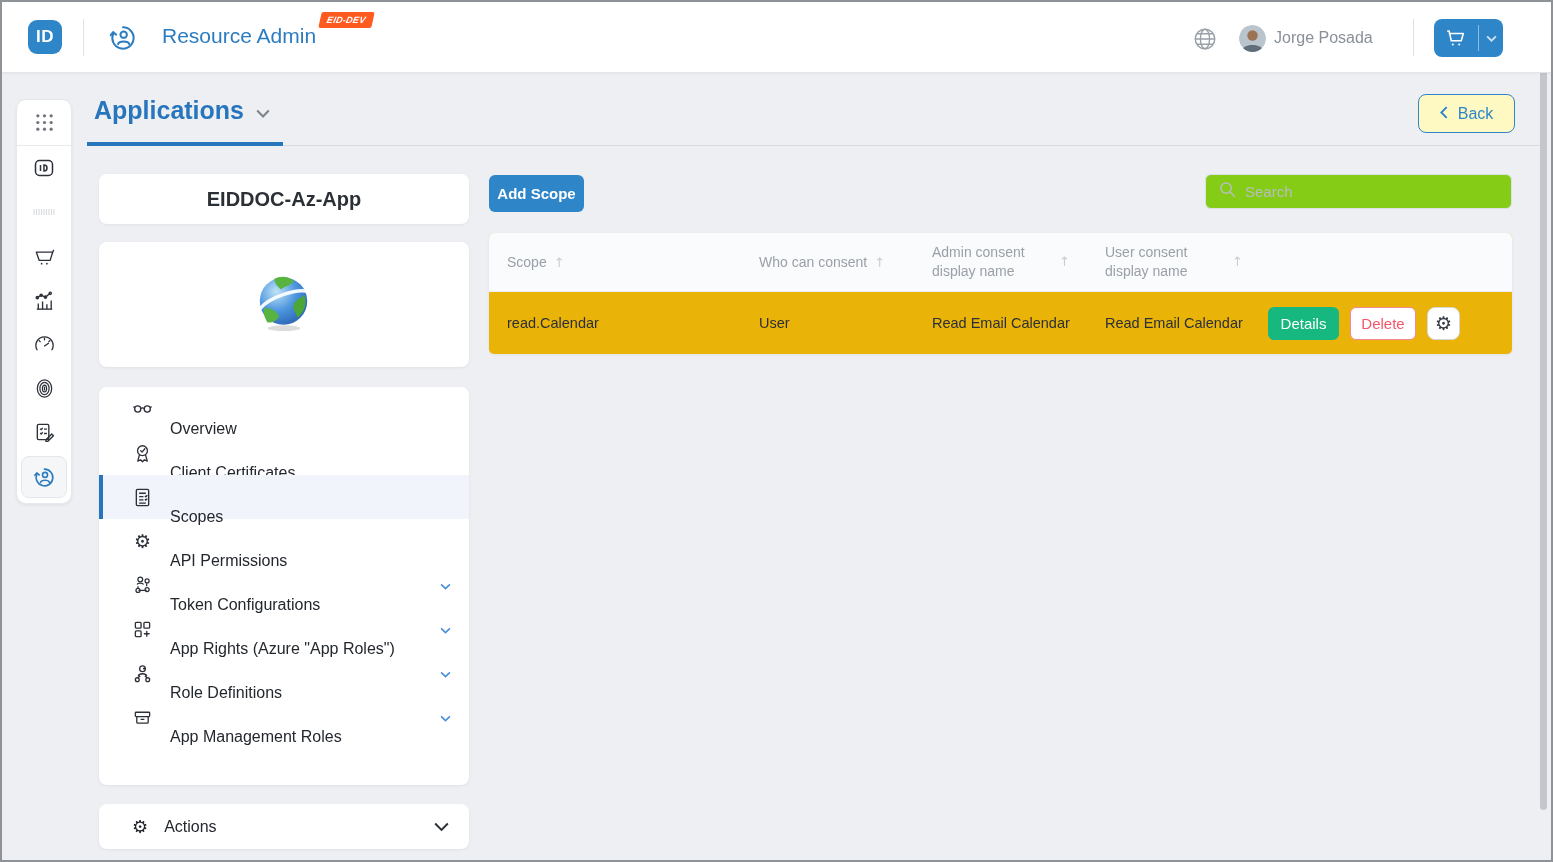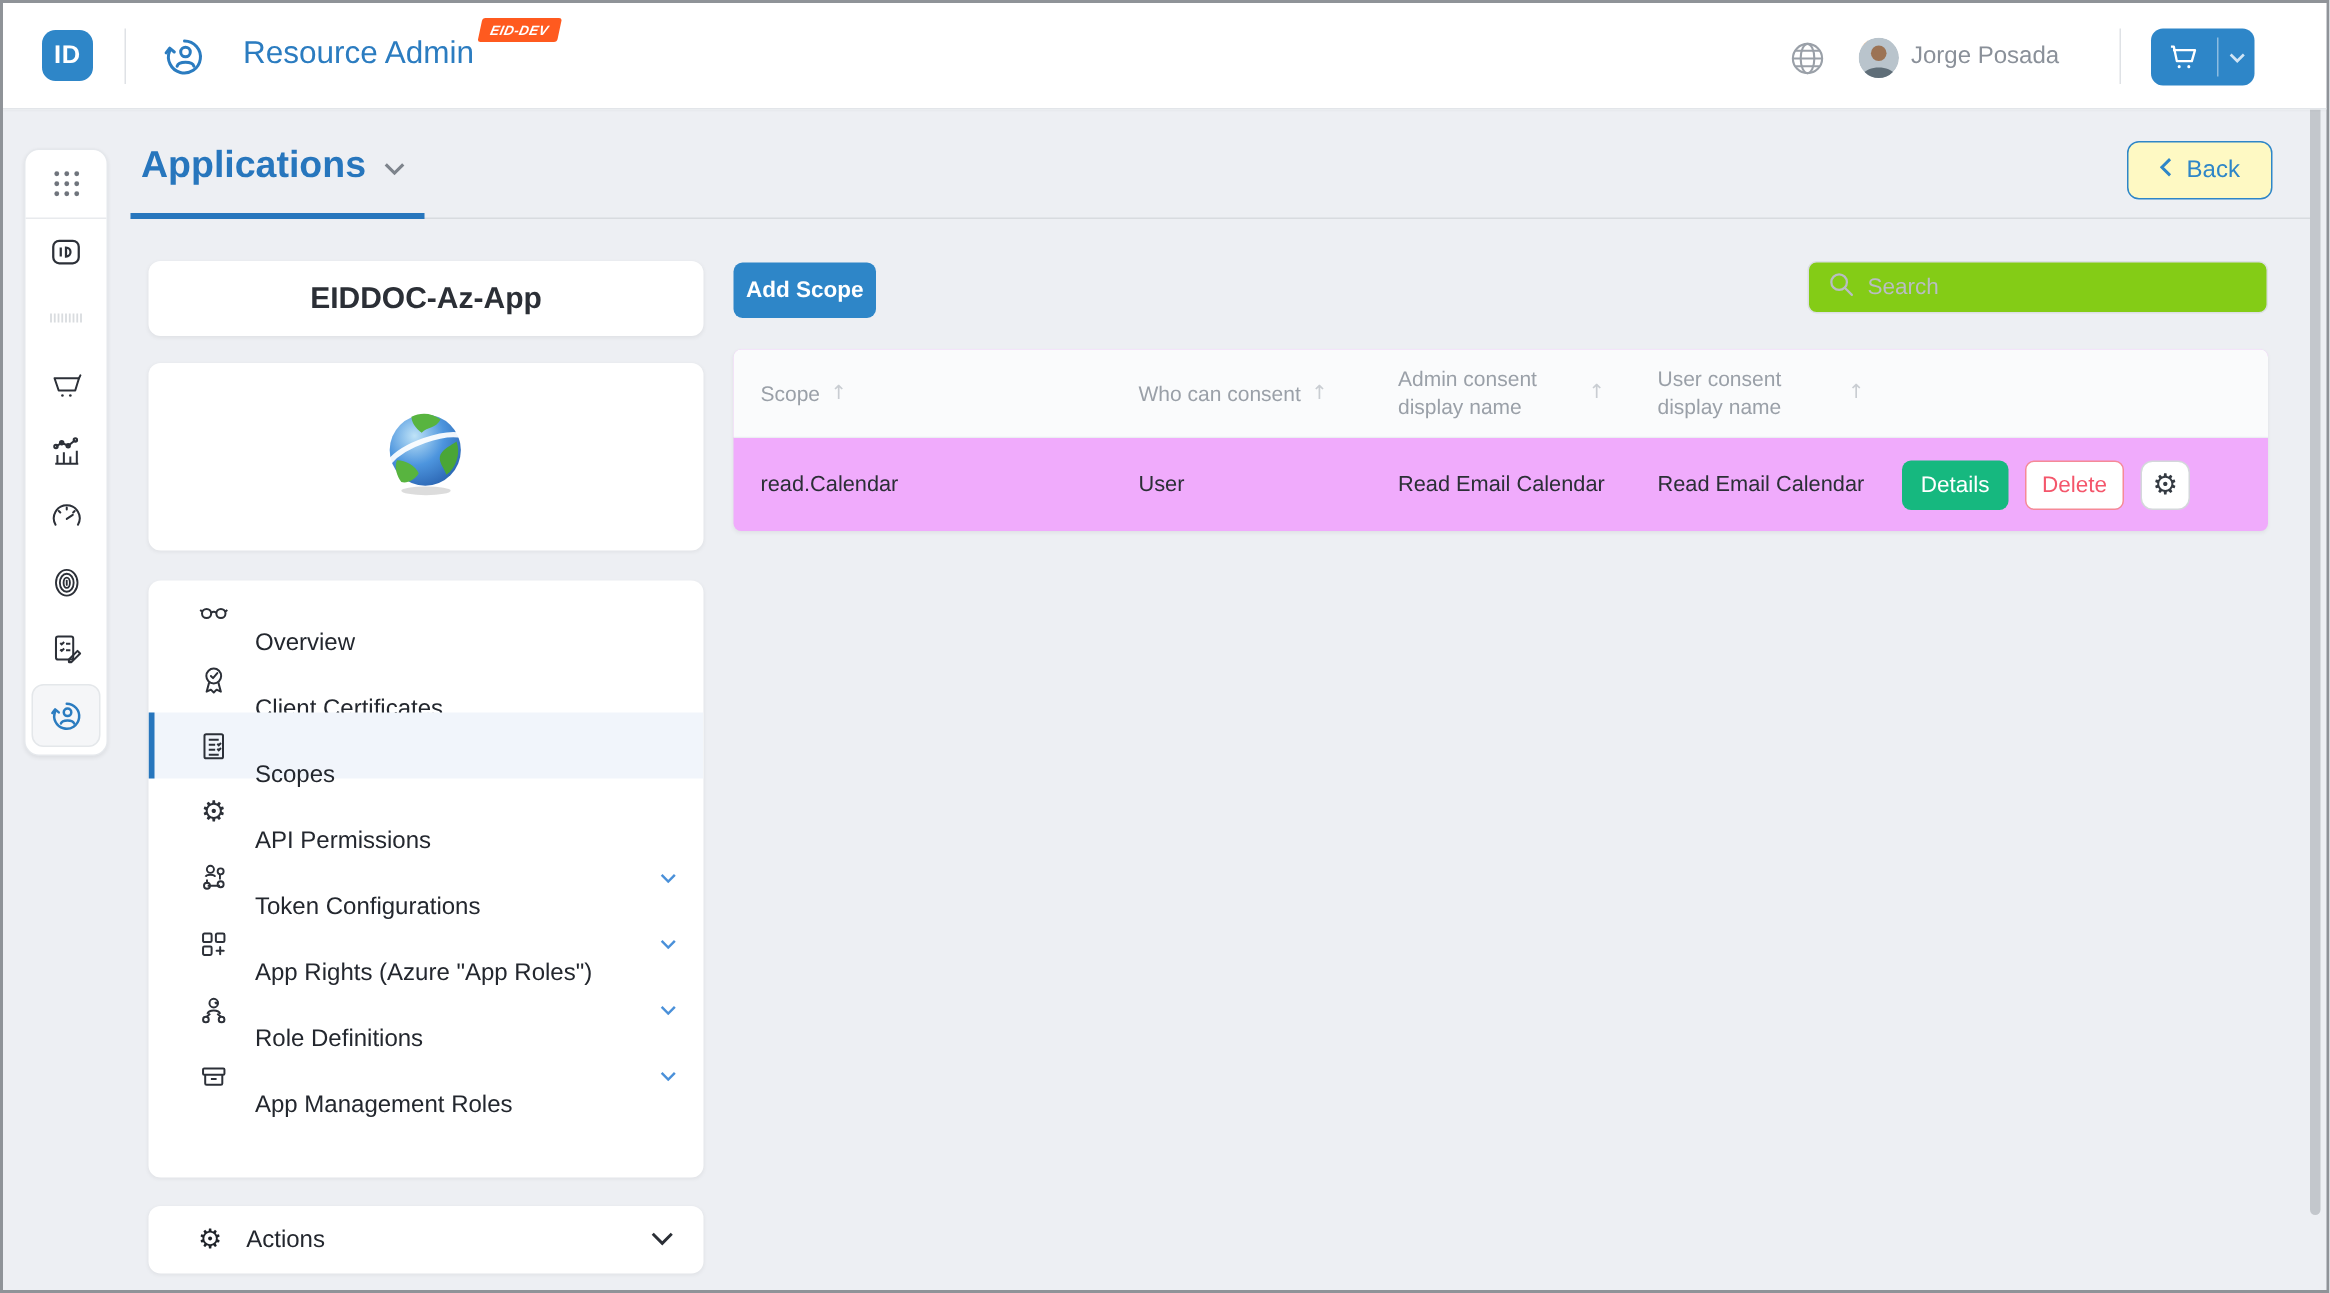--- a/index.html
+++ b/index.html
@@ -53,21 +53,21 @@
   .actions-label { margin-left:16px; font-size:16px; color:#23272e; }
   .actions-caret { position:absolute; right:20px; color:#2b2f36; }
 
   
   .add-scope { position:absolute; left:487px; top:173px; width:95px; height:37px; background:#2e86c8; border:none; border-radius:6px; color:#fff; font-size:15px; font-weight:bold; font-family:"Liberation Sans", sans-serif; cursor:pointer; }
   .search-box { position:absolute; left:1203px; top:172px; width:307px; height:35px; background:#84cc16; border:1px solid #dcdfe4; border-radius:6px; display:flex; align-items:center; padding-left:13px; gap:9px; }
   .search-box svg { color:#b9bdc3; }
   .search-box input { border:none; outline:none; flex:1; font-size:15px; color:#5a6069; font-family:"Liberation Sans", sans-serif; background:transparent; }
   .search-box input::placeholder { color:#b9bdc3; }
 
-  .table-card { position:absolute; left:487px; top:231px; width:1023px; background:#f0abfc; border-radius:5px; box-shadow:0 1px 3px rgba(0,0,0,.06); }
+  .table-card { position:absolute; left:487px; top:231px; width:1023px; background:#eab308; border-radius:5px; box-shadow:0 1px 3px rgba(0,0,0,.06); }
   .thead { position:relative; height:59px; background:#fafbfc; border-bottom:1px solid #eceef1; border-radius:5px 5px 0 0; }
   .th { position:absolute; top:0; height:100%; display:flex; align-items:center; gap:7px; font-size:14px; color:#9aa0a8; cursor:pointer; }
   .th .sort { color:#c9cdd2; font-family:"DejaVu Sans", sans-serif; font-size:13px; }
   .th.wrap { line-height:1.35; }
   .th.wrap .lbl { width:112px; }
   .trow { position:relative; height:62px; }
   .td { position:absolute; top:0; height:100%; display:flex; align-items:center; font-size:14.5px; color:#2b2f36; }
   .details-btn { position:absolute; left:779px; top:15px; width:71px; height:33px; background:#16b87f; border:none; border-radius:6px; color:#fff; font-size:15px; font-weight:normal; font-family:"Liberation Sans", sans-serif; cursor:pointer; }
   .delete-btn { position:absolute; left:861px; top:15px; width:66px; height:33px; background:#fff; border:1px solid #f58a97; border-radius:6px; color:#f4566b; font-size:15px; font-family:"Liberation Sans", sans-serif; cursor:pointer; }
   .gear-btn { position:absolute; left:938px; top:15px; width:33px; height:33px; background:#fff; border:1px solid #d4d7db; border-radius:8px; display:flex; align-items:center; justify-content:center; cursor:pointer; }

